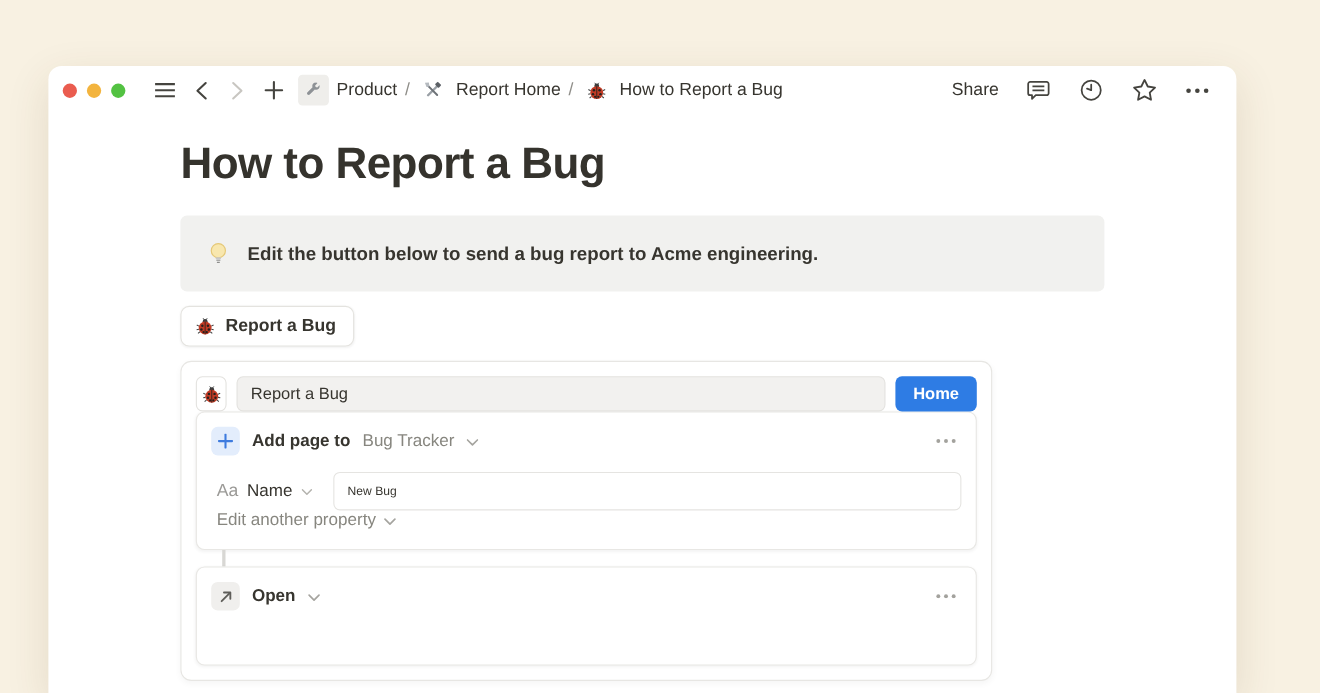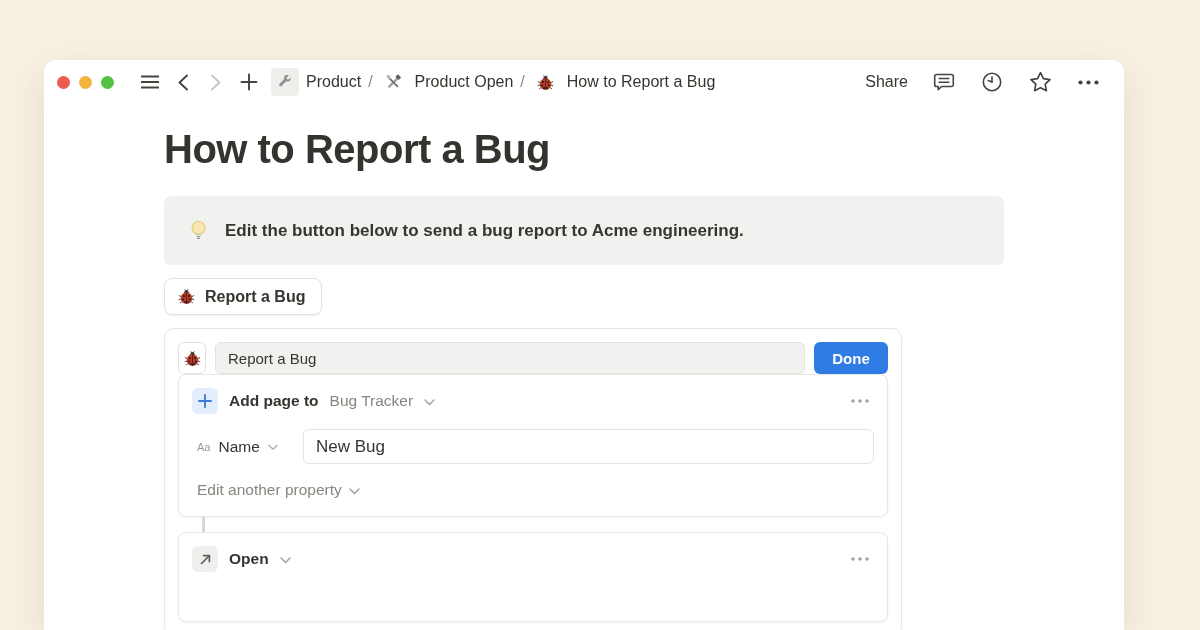--- a/index.html
+++ b/index.html
@@ -85,27 +85,27 @@
   }
   .sq-icon.blue { background:#E3EDFC; }
   .sq-icon.gray { background:#F0EFED; }
   .action-label { font-size:15.5px; font-weight:bold; color:#37352F; }
   .target-label { font-size:15.5px; color:#87867F; }
   .chev { flex:none; margin-top:2px; }
   .spacer { flex:1; }
   .dots { flex:none; margin-right:5px; }
   .prop-row { display:flex; align-items:center; margin-top:15px; padding-left:5px; }
   .prop-label-group { display:flex; align-items:center; width:106px; flex:none; gap:8px; }
-  .prop-type { font-size:11px; color:#9B9A97; }
+  .prop-type { font-size:16px; color:#9B9A97; }
   .prop-name { font-size:15.5px; color:#37352F; }
   .prop-input {
     flex:1; height:35px; border:1px solid #E5E4E1; border-radius:6px; background:#fff;
-    padding:0 12px; font-size:17px; color:#37352F; font-family:"Liberation Sans", sans-serif; outline:none;
-  }
-  .edit-prop { margin-top:17px; padding-left:5px; display:flex; align-items:center; gap:7px;
+    padding:0 12px; font-size:11px; color:#37352F; font-family:"Liberation Sans", sans-serif; outline:none;
+  }
+  .edit-prop { padding-left:5px; display:flex; align-items:center; gap:7px;
     font-size:15.5px; color:#87867F; cursor:pointer; }
   .connector { width:3px; height:15px; background:#D8D7D4; margin-left:24px; }
   .pill {
     display:inline-flex; align-items:center; gap:6px; height:26px;
     background:#DCE9F9; border-radius:4px; padding:0 9px 0 7px; cursor:pointer;
   }
   .pill span { font-size:15.5px; color:#2D72D2; font-weight:bold; }
 </style>
 </head>
 <body>
@@ -192,21 +192,21 @@
         </div>
         <span>Product</span>
       </div>
       <span class="crumb-sep">/</span>
       <div class="crumb">
         <div class="crumb-iconbox">
           <svg width="17" height="17" viewBox="0 0 16 16">
               <use href="#hammerwrench"></use>
             </svg>
         </div>
-        <span>Product Open</span>
+        <span>Report Home</span>
       </div>
       <span class="crumb-sep">/</span>
       <div class="crumb">
         <div class="crumb-iconbox">
           <svg width="17" height="17" viewBox="0 0 16 16">
               <use href="#ladybug"></use>
             </svg>
         </div>
         <span>How to Report a Bug</span>
       </div>
@@ -262,21 +262,21 @@
 
     
     <div class="panel">
       <div class="panel-header">
         <div class="btn-iconbox">
           <svg width="17" height="17" viewBox="0 0 16 16">
               <use href="#ladybug"></use>
             </svg>
         </div>
         <input class="btn-name-input" type="text" value="Report a Bug" style="">
-        <button class="done-btn">Done</button>
+        <button class="done-btn">Home</button>
       </div>
 
 
       <div class="step-card">
         <div class="step-row">
           <div class="sq-icon blue">
             <svg width="14" height="14" viewBox="0 0 14 14">
               <line x1="7" y1="1" x2="7" y2="13" stroke="#3E7BDE" stroke-width="1.9" stroke-linecap="round"></line>
               <line x1="1" y1="7" x2="13" y2="7" stroke="#3E7BDE" stroke-width="1.9" stroke-linecap="round"></line>
             </svg>

